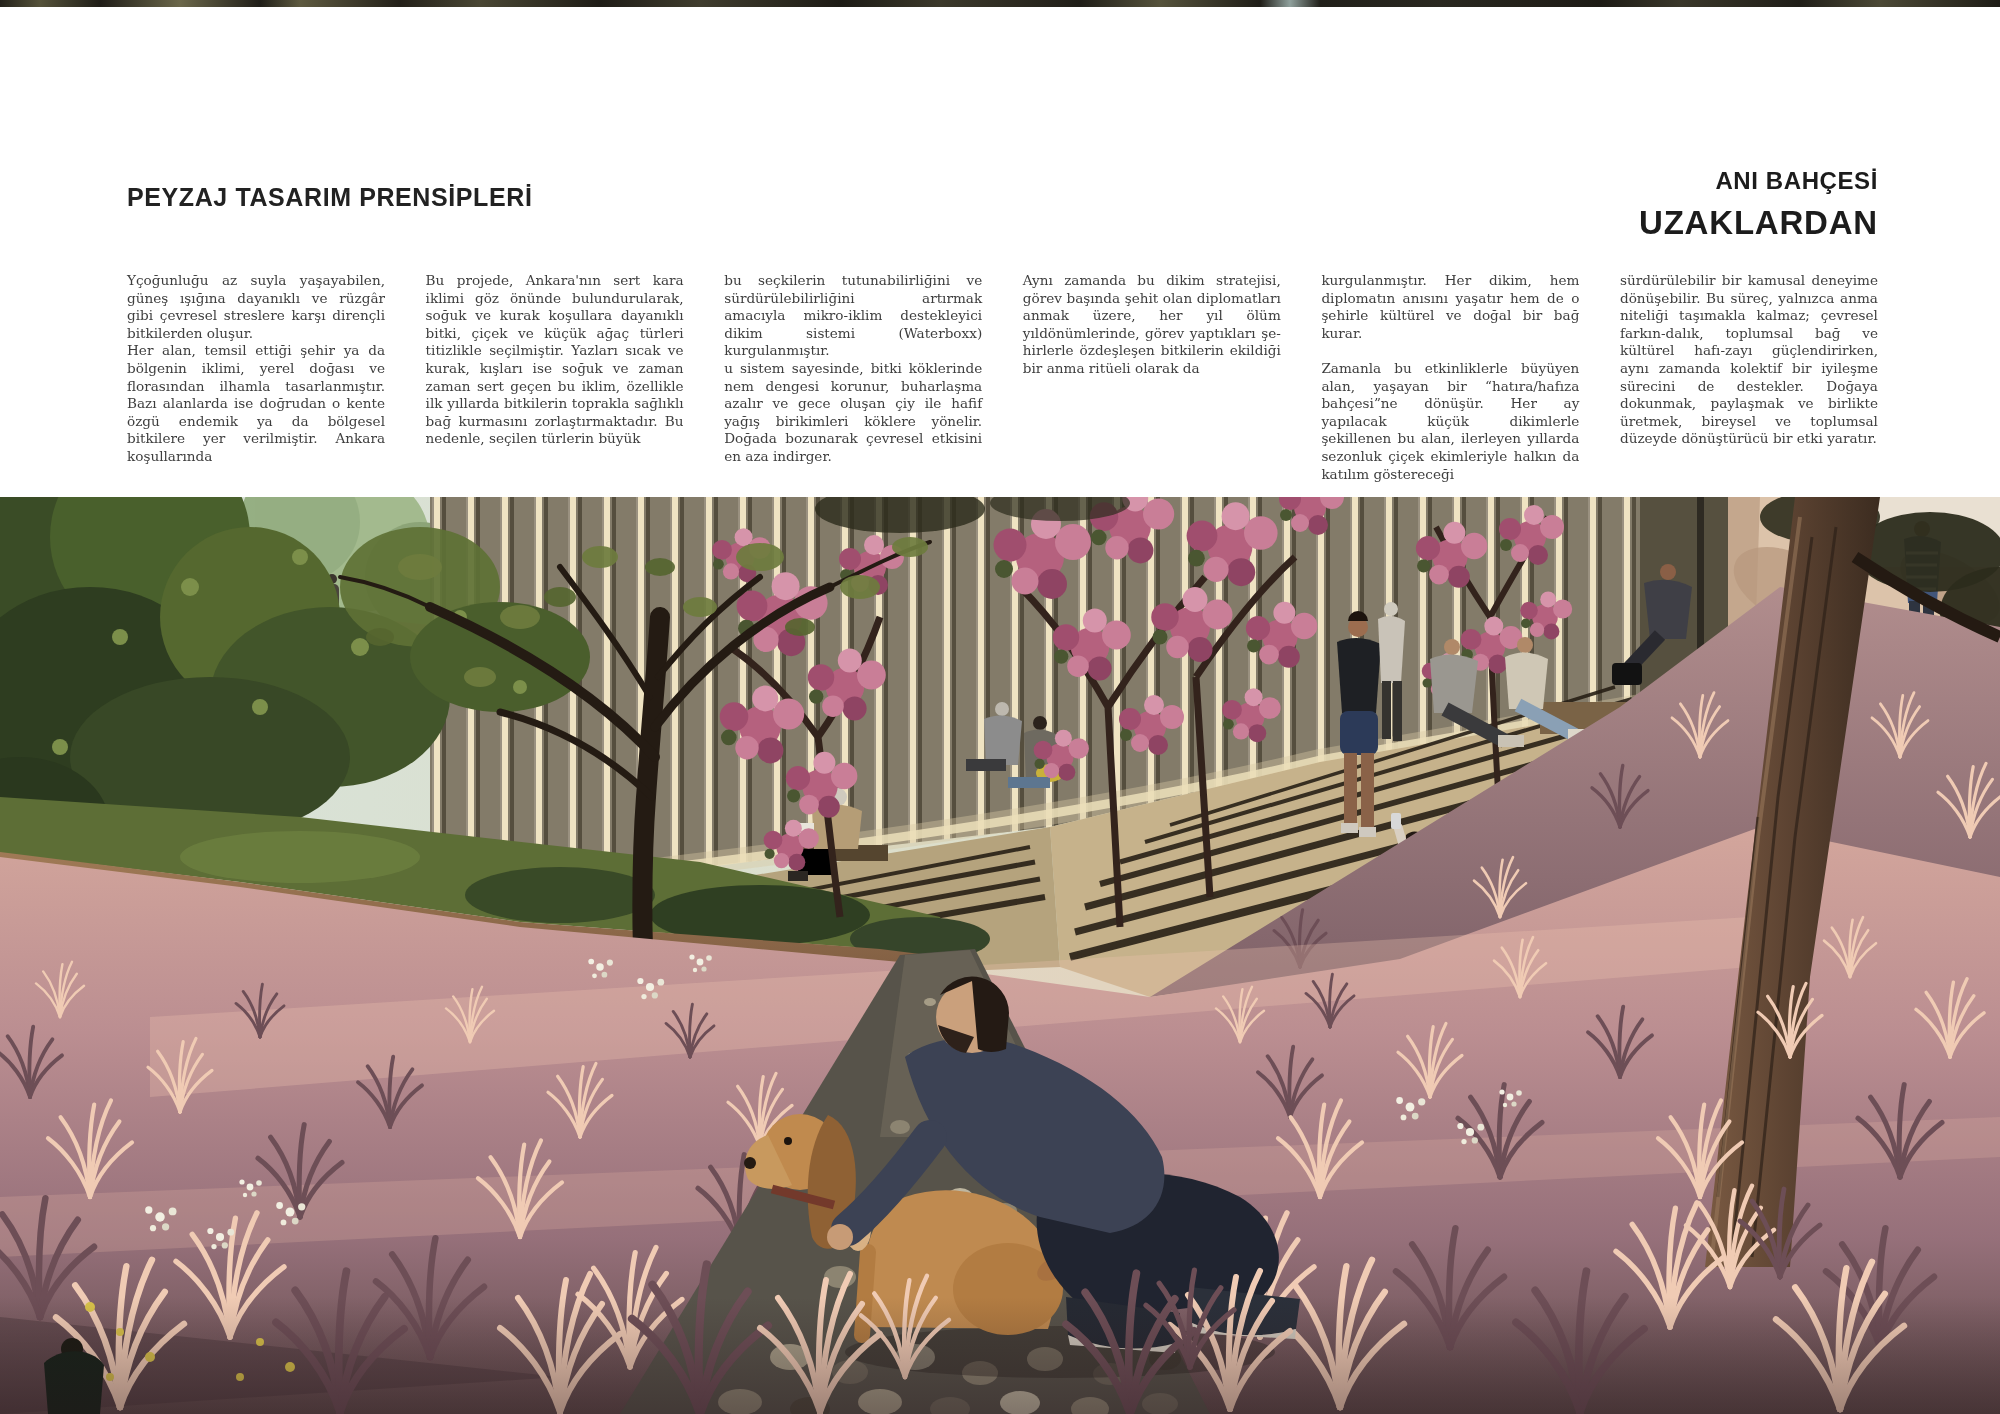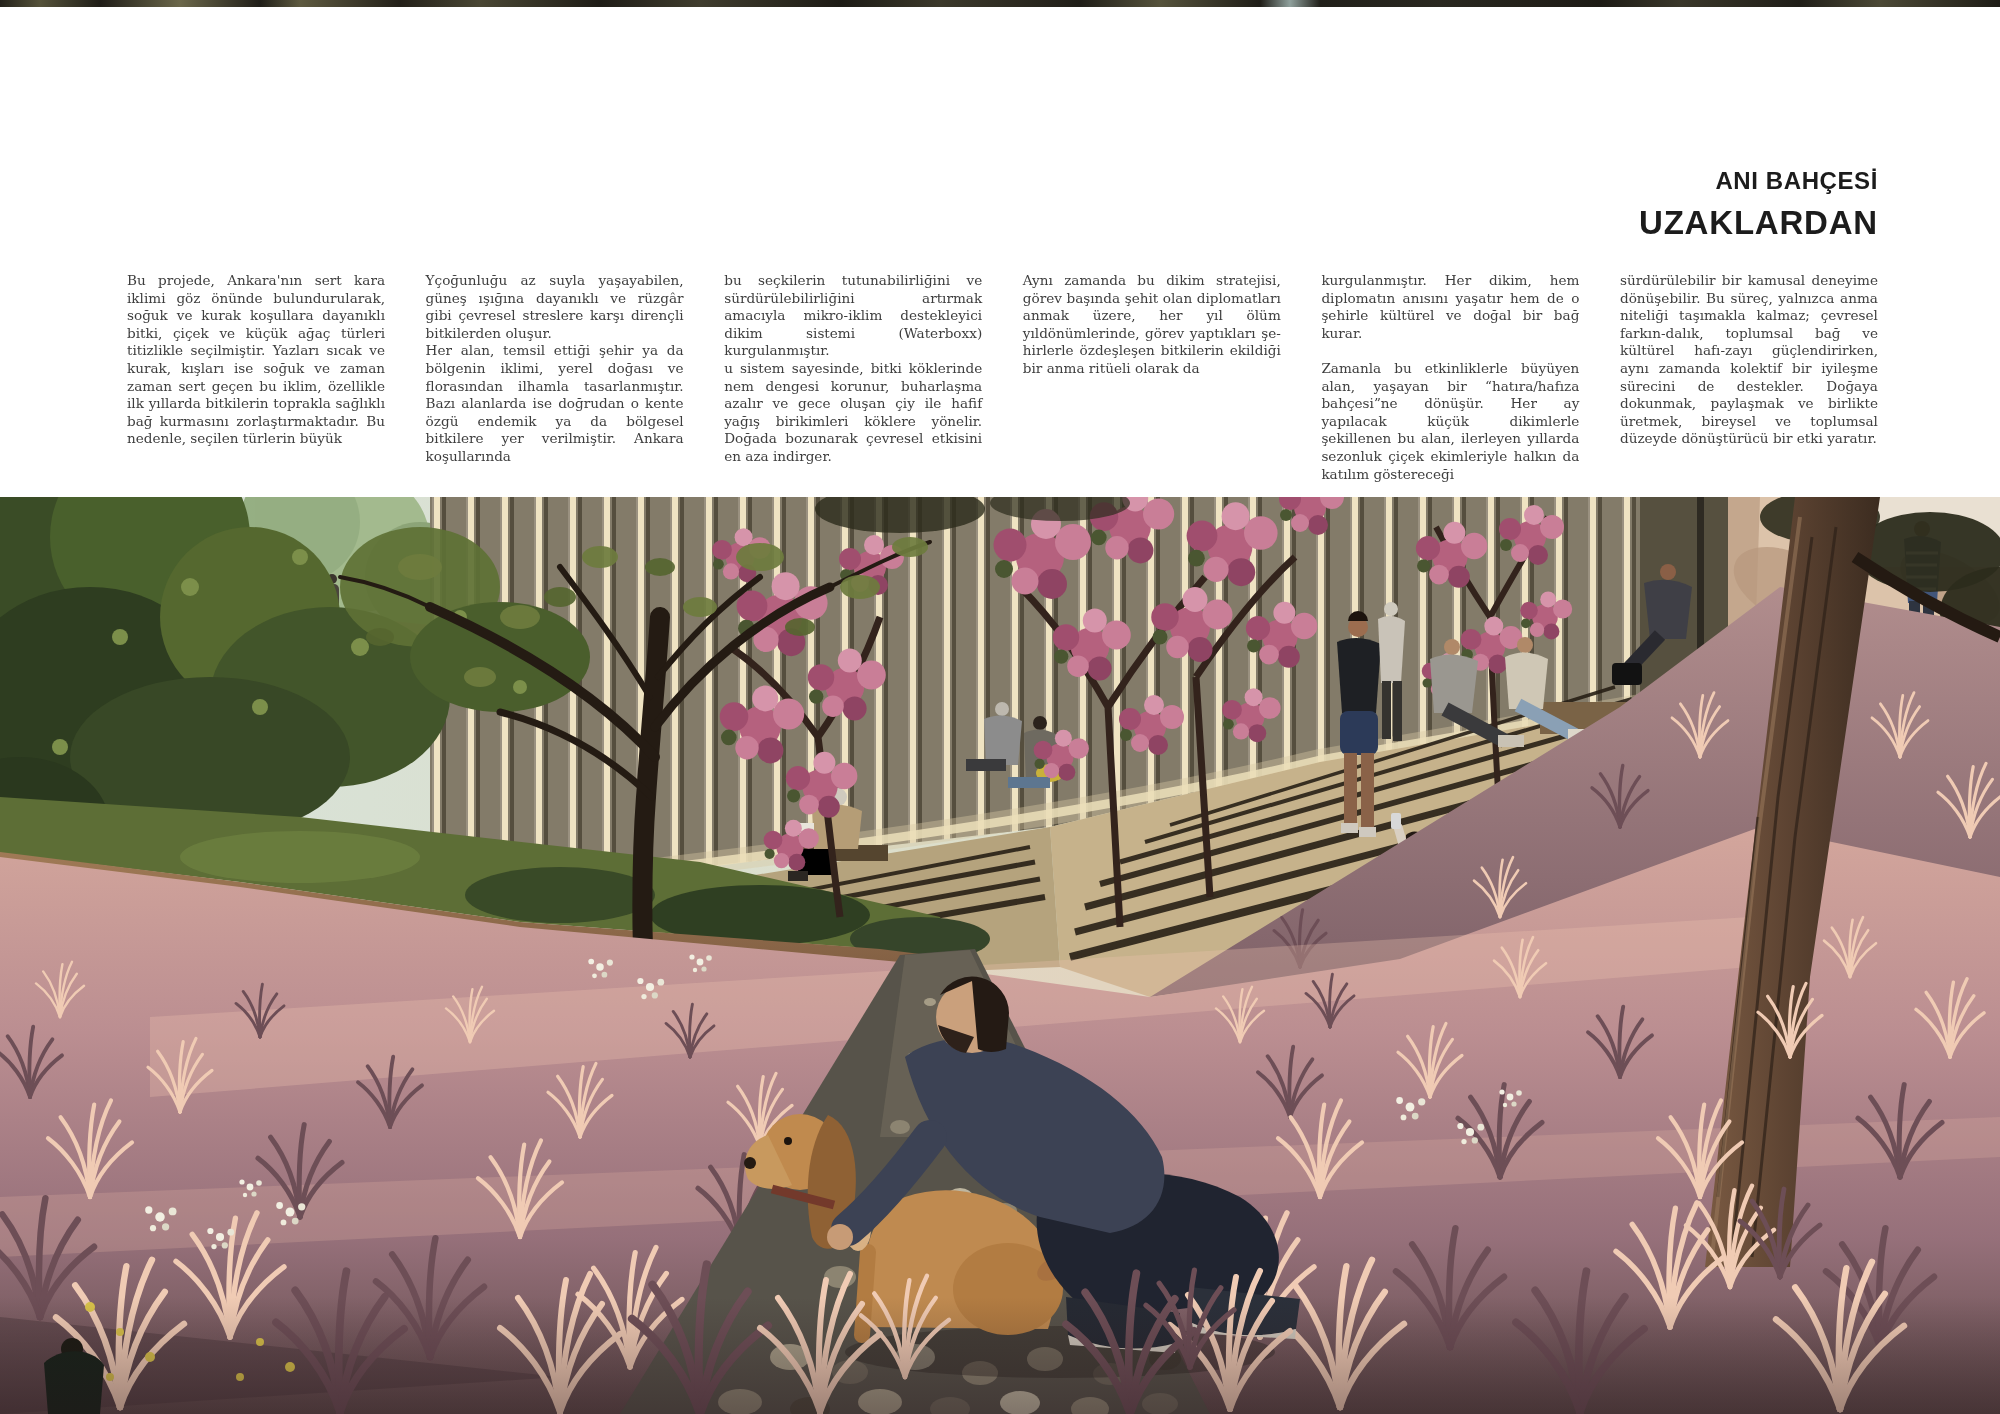--- a/index.html
+++ b/index.html
@@ -20,32 +20,33 @@
   .col p.gap{margin-top:17.6px;}
   #photo{position:absolute;left:0;top:497px;width:2000px;height:917px;}
   svg{display:block;}
 </style>
 </head>
 <body>
 
 <div id="board">
   <div id="top-strip"></div>
 
+  <div class="hdr-left">PEYZAJ TASARIM PRENSİPLERİ</div>
   <div class="hdr-right">
     <div class="sup">ANI BAHÇESİ</div>
     <div class="main">UZAKLARDAN</div>
   </div>
 
   <div id="cols">
     <div class="col">
-      <p>Bu projede, Ankara'nın sert kara iklimi göz önünde bulundurularak, soğuk ve kurak koşullara dayanıklı bitki, çiçek ve küçük ağaç türleri titizlikle seçilmiştir. Yazları sıcak ve kurak, kışları ise soğuk ve zaman zaman sert geçen bu iklim, özellikle ilk yıllarda bitkilerin toprakla sağlıklı bağ kurmasını zorlaştırmaktadır. Bu nedenle, seçilen türlerin büyük</p>
+      <p>Yçoğunluğu az suyla yaşayabilen, güneş ışığına dayanıklı ve rüzgâr gibi çevresel streslere karşı dirençli bitkilerden oluşur.</p>
+      <p>Her alan, temsil ettiği şehir ya da bölgenin iklimi, yerel doğası ve florasından ilhamla tasarlanmıştır. Bazı alanlarda ise doğrudan o kente özgü endemik ya da bölgesel bitkilere yer verilmiştir. Ankara koşullarında</p>
     </div>
     <div class="col">
-      <p>Yçoğunluğu az suyla yaşayabilen, güneş ışığına dayanıklı ve rüzgâr gibi çevresel streslere karşı dirençli bitkilerden oluşur.</p>
-      <p>Her alan, temsil ettiği şehir ya da bölgenin iklimi, yerel doğası ve florasından ilhamla tasarlanmıştır. Bazı alanlarda ise doğrudan o kente özgü endemik ya da bölgesel bitkilere yer verilmiştir. Ankara koşullarında</p>
+      <p>Bu projede, Ankara'nın sert kara iklimi göz önünde bulundurularak, soğuk ve kurak koşullara dayanıklı bitki, çiçek ve küçük ağaç türleri titizlikle seçilmiştir. Yazları sıcak ve kurak, kışları ise soğuk ve zaman zaman sert geçen bu iklim, özellikle ilk yıllarda bitkilerin toprakla sağlıklı bağ kurmasını zorlaştırmaktadır. Bu nedenle, seçilen türlerin büyük</p>
     </div>
     <div class="col">
       <p>bu seçkilerin tutunabilirliğini ve sürdürülebilirliğini artırmak amacıyla mikro-iklim destekleyici dikim sistemi (Waterboxx) kurgulanmıştır.</p>
       <p>u sistem sayesinde, bitki köklerinde nem dengesi korunur, buharlaşma azalır ve gece oluşan çiy ile hafif yağış birikimleri köklere yönelir. Doğada bozunarak çevresel etkisini en aza indirger.</p>
     </div>
     <div class="col">
       <p>Aynı zamanda bu dikim stratejisi, görev başında şehit olan diplomatları anmak üzere, her yıl ölüm yıldönümlerinde, görev yaptıkları şe-hirlerle özdeşleşen bitkilerin ekildiği bir anma ritüeli olarak da</p>
     </div>
     <div class="col">
       <p>kurgulanmıştır. Her dikim, hem diplomatın anısını yaşatır hem de o şehirle kültürel ve doğal bir bağ kurar.</p>

